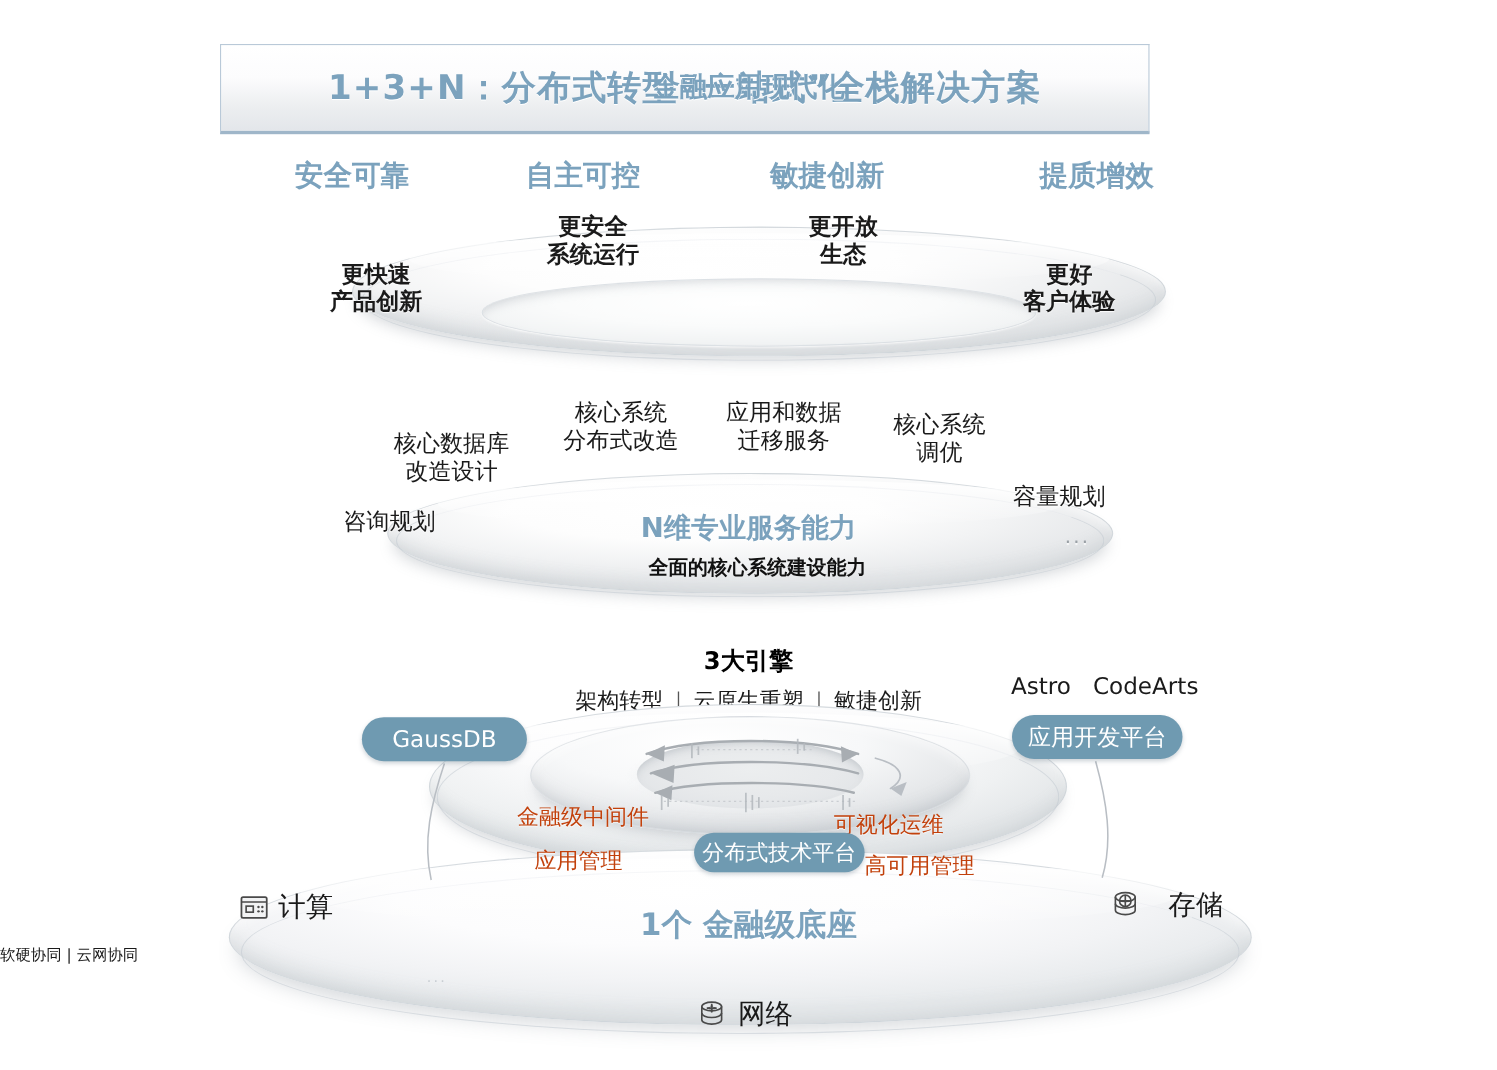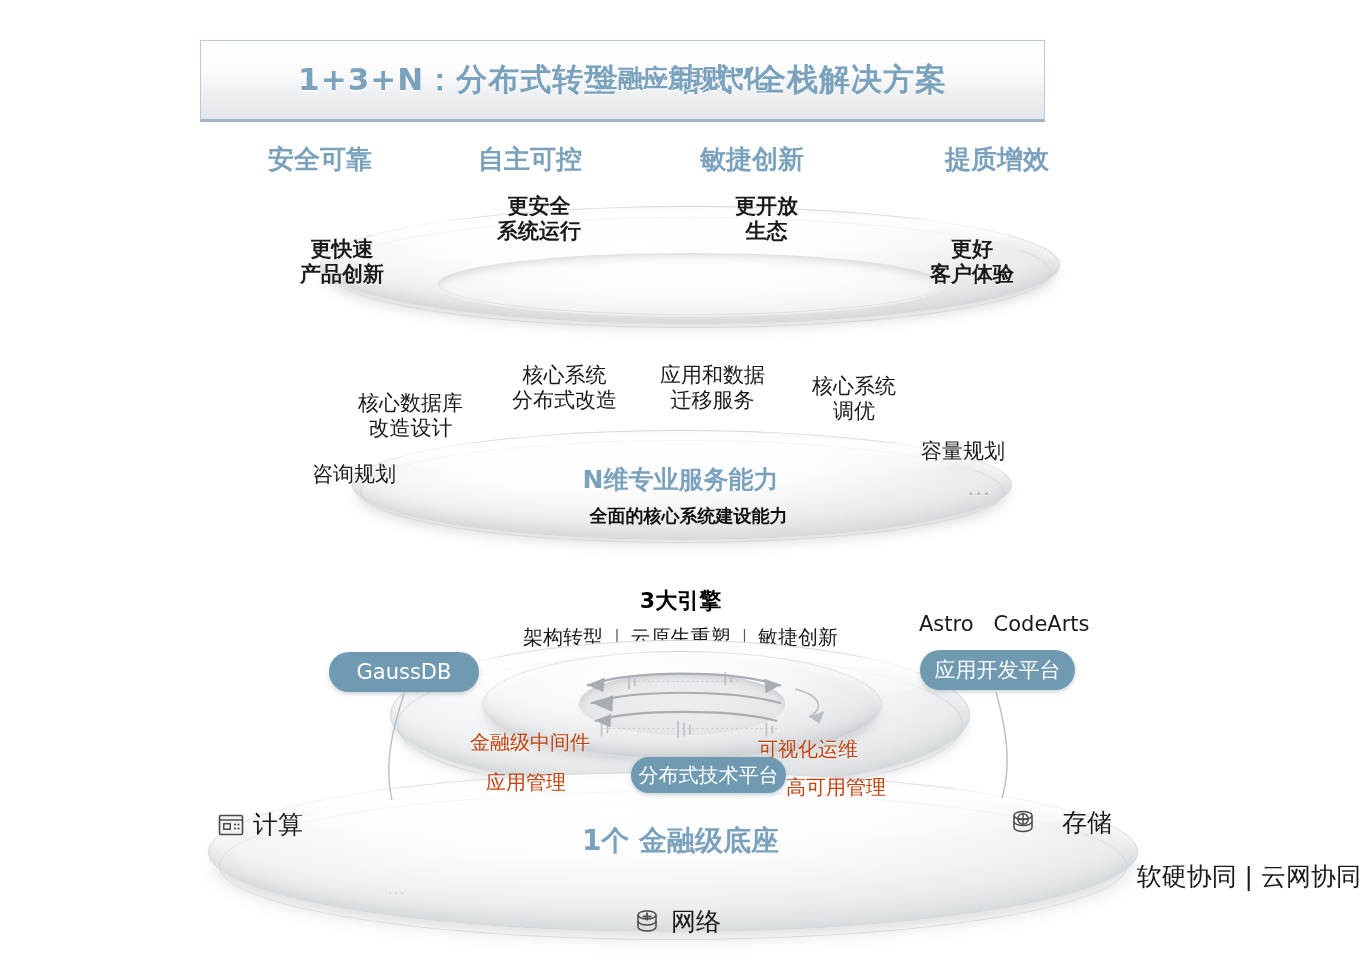--- a/index.html
+++ b/index.html
@@ -202,22 +202,22 @@
       0 12px 18px -8px rgba(120,130,140,0.30),
       inset 0 -12px 20px -10px rgba(150,158,166,0.32),
       inset 0 8px 14px -7px rgba(255,255,255,0.95);
   }
   .ring4 .disc-rim{top:12%;bottom:-5%;}
   .base-core{
     position:absolute;left:0;right:0;top:822px;text-align:center;
     color:#7ba2bd;font-size:28px;font-weight:bold;text-shadow:0 1px 0 #fff;
   }
   .base-sub{
-    position:absolute;left:0;right:0;top:860px;text-align:right;
-    color:#1a1a1a;font-size:25px;
+    position:absolute;left:0;right:0;top:860px;text-align:left;
+    color:#1a1a1a;font-size:14px;
   }
   .base-item{
     position:absolute;display:flex;align-items:center;gap:9px;
     color:#1a1a1a;font-size:25px;white-space:nowrap;
   }
   .bi-compute{left:218px;top:808px;}
   .bi-storage{left:1008px;top:806px;gap:24px;}
   .bi-network{left:632px;top:905px;font-size:25px;}
   .base-item svg{display:block;}
 

